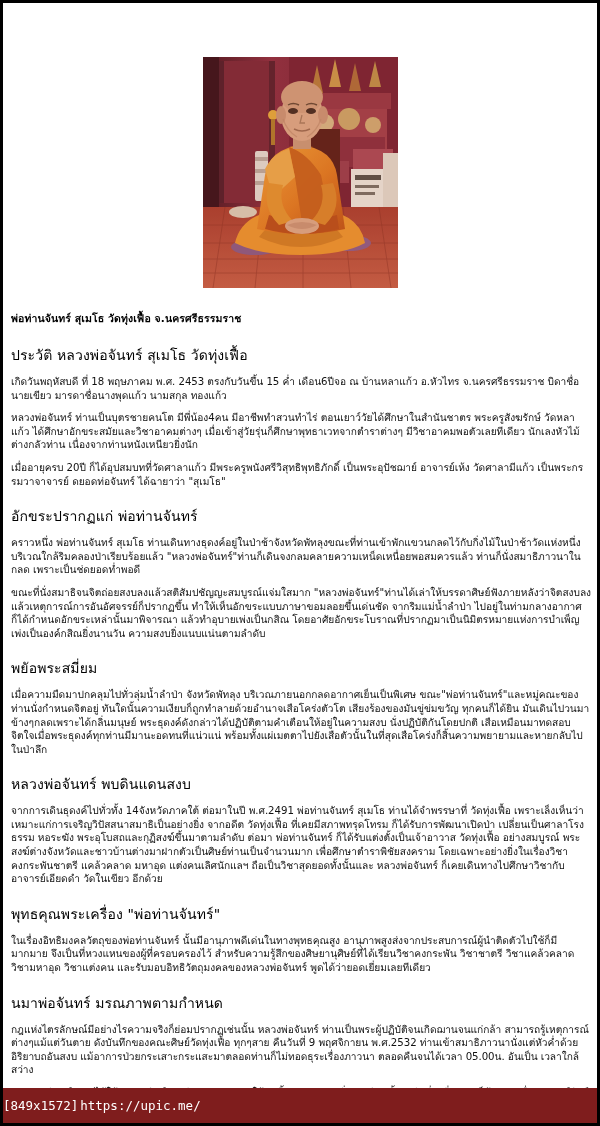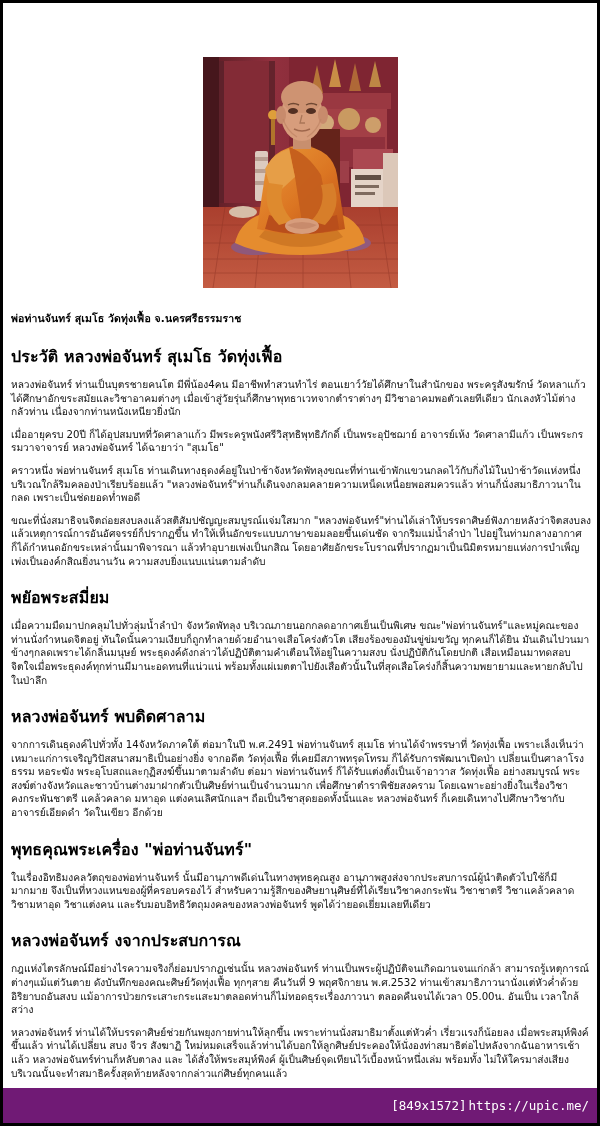--- a/index.html
+++ b/index.html
@@ -50,22 +50,22 @@
 
   
   .caption {
     font-size: 10.5px;
     font-weight: bold;
     color: #000;
     margin: 22px 0 0 4px;
     letter-spacing: 0.1px;
   }
   h2.sec {
-    font-size: 16px;
-    font-weight: bold;
+    font-size: 14px;
+    font-weight: normal;
     color: #000;
     margin: 17px 0 0 4px;
     letter-spacing: 0.1px;
   }
   p.body {
     font-size: 10.2px;
     line-height: 13.6px;
     color: #111;
     margin: 9px 0 0 4px;
     text-align: left;
@@ -73,24 +73,24 @@
     word-break: break-word;
   }
 
   
   .footer-bar {
     position: absolute;
     left: 0;
     right: 0;
     bottom: 0;
     height: 35px;
-    background: #701a75;
+    background: #7f1d1d;
     display: flex;
     align-items: center;
-    justify-content: flex-end;
+    justify-content: flex-start;
     padding-right: 8px;
     box-sizing: border-box;
   }
   .watermark {
     color: #ffffff;
     font-family: "DejaVu Sans Mono", "Liberation Mono", monospace;
     font-size: 12.5px;
     letter-spacing: 0px;
     white-space: nowrap;
   }
@@ -217,37 +217,39 @@
           <path d="M118 62 Q114 74 104 80" stroke="#bd8a68" stroke-width="1.2" fill="none" opacity="0.7"></path>
 
           <rect x="0" y="0" width="195" height="231" fill="#c0392b" opacity="0.07"></rect>
         </svg>
       </div>
     </div>
 
     <div class="caption">พ่อท่านจันทร์ สุเมโธ วัดทุ่งเฟื้อ จ.นครศรีธรรมราช</div>
 
     <h2 class="sec">ประวัติ หลวงพ่อจันทร์ สุเมโธ วัดทุ่งเฟื้อ</h2>
-    <p class="body">หลวงพ่อจันทร์ ท่านเป็นบุตรชายคนโต มีพี่น้อง4คน มีอาชีพทำสวนทำไร่ ตอนเยาว์วัยได้ศึกษาในสำนักของ พระครูสังฆรักษ์ วัดหลาแก้ว ได้ศึกษาอักขระสมัยและวิชาอาคมต่างๆ เมื่อเข้าสู่วัยรุ่นก็ศึกษาพุทธาเวทจากตำราต่างๆ มีวิชาอาคมพอตัวเลยทีเดียว นักเลงหัวไม้ต่างกลัวท่าน เนื่องจากท่านหนังเหนียวยิ่งนัก</p>
-    <p class="body">เมื่ออายุครบ 20ปี ก็ได้อุปสมบทที่วัดศาลาแก้ว มีพระครูพนังศรีวิสุทธิพุทธิภักดิ์ เป็นพระอุปัชฌาย์ อาจารย์เห้ง วัดศาลามีแก้ว เป็นพระกรรมวาจาจารย์ หลวงพ่อจันทร์ ได้ฉายาว่า "สุเมโธ"</p>
-
+    <p class="body">เกิดวันพฤหัสบดี ที่ 18 พฤษภาคม พ.ศ. 2453 ตรงกับวันขึ้น 15 ค่ำ เดือน6ปีจอ ณ บ้านหลาแก้ว อ.หัวไทร จ.นครศรีธรรมราช บิดาชื่อนายเขียว มารดาชื่อนางพุดแก้ว นามสกุล ทองแก้ว</p>
+    <p class="body">หลวงพ่อจันทร์ ท่านเป็นบุตรชายคนโต มีพี่น้อง4คน มีอาชีพทำสวนทำไร่ ตอนเยาว์วัยได้ศึกษาในสำนันชาตร พระครูสังฆรักษ์ วัดหลาแก้ว ได้ศึกษาอักขระสมัยและวิชาอาคมต่างๆ เมื่อเข้าสู่วัยรุ่นก็ศึกษาพุทธาเวทจากตำราต่างๆ มีวิชาอาคมพอตัวเลยทีเดียว นักเลงหัวไม้ต่างกลัวท่าน เนื่องจากท่านหนังเหนียวยิ่งนัก</p>
+    <p class="body">เมื่ออายุครบ 20ปี ก็ได้อุปสมบทที่วัดศาลาแก้ว มีพระครูพนังศรีวิสุทธิพุทธิภักดิ์ เป็นพระอุปัชฌาย์ อาจารย์เห้ง วัดศาลามีแก้ว เป็นพระกรรมวาจาจารย์ ดยอดท่อจันทร์ ได้ฉายาว่า "สุเมโธ"</p>
+
+    <h2 class="sec">อักขระปรากฏแก่ พ่อท่านจันทร์</h2>
     <p class="body">คราวหนึ่ง พ่อท่านจันทร์ สุเมโธ ท่านเดินทางธุดงค์อยู่ในป่าช้าจังหวัดพัทลุงขณะที่ท่านเข้าพักแขวนกลดไว้กับกิ่งไม้ในป่าช้าวัดแห่งหนึ่งบริเวณใกล้ริมคลองป่าเรียบร้อยแล้ว "หลวงพ่อจันทร์"ท่านก็เดินจงกลมคลายความเหน็ดเหนื่อยพอสมควรแล้ว ท่านก็นั่งสมาธิภาวนาในกลด เพราะเป็นช่ดยอดท่ำพอดี</p>
 
     <p class="body">ขณะที่นั่งสมาธิจนจิตถ่อยสงบลงแล้วสติสัมปชัญญะสมบูรณ์แจ่มใสมาก "หลวงพ่อจันทร์"ท่านได้เล่าให้บรรดาศิษย์ฟังภายหลังว่าจิตสงบลงแล้วเหตุการณ์การอันอัศจรรย์ก็ปรากฏขึ้น ทำให้เห็นอักขระแบบภาษาขอมลอยขึ้นเด่นชัด จากริมแม่น้ำลำป่า ไปอยู่ในท่ามกลางอากาศก็ได้กำหนดอักขระเหล่านั้นมาพิจารณา แล้วทำอุบายเพ่งเป็นกสิณ โดยอาศัยอักขระโบราณที่ปรากฏมาเป็นนิมิตรหมายแห่งการบำเพ็ญเพ่งเป็นองค์กสิณยิ่งนานวัน ความสงบยิ่งแนบแน่นตามลำดับ</p>
 
     <h2 class="sec">พยัอพระสมี่ยม</h2>
     <p class="body">เมื่อความมืดมาปกคลุมไปทั่วลุ่มน้ำลำป่า จังหวัดพัทลุง บริเวณภายนอกกลดอากาศเย็นเป็นพิเศษ ขณะ"พ่อท่านจันทร์"และหมู่คณะของท่านนั่งกำหนดจิตอยู่ ทันใดนั้นความเงียบก็ถูกทำลายด้วยอำนาจเสือโคร่งตัวโต เสียงร้องของมันขู่ข่มขวัญ ทุกคนก็ได้ยิน มันเดินไปวนมาข้างๆกลดเพราะได้กลิ่นมนุษย์ พระธุดงค์ดังกล่าวได้ปฏิบัติตามคำเตือนให้อยู่ในความสงบ นั่งปฏิบัติกันโดยปกติ เสือเหมือนมาทดสอบจิตใจเมื่อพระธุดงค์ทุกท่านมีมานะอดทนที่แน่วแน่ พร้อมทั้งแผ่เมตตาไปยังเสือตัวนั้นในที่สุดเสือโคร่งก็สิ้นความพยายามและหายกลับไปในป่าลึก</p>
 
-    <h2 class="sec">หลวงพ่อจันทร์ พบดิดศาลาม</h2>
+    <h2 class="sec">หลวงพ่อจันทร์ พบดินแดนสงบ</h2>
     <p class="body">จากการเดินธุดงค์ไปทั่วทั้ง 14จังหวัดภาคใต้ ต่อมาในปี พ.ศ.2491 พ่อท่านจันทร์ สุเมโธ ท่านได้จำพรรษาที่ วัดทุ่งเฟื้อ เพราะเล็งเห็นว่าเหมาะแก่การเจริญวิปัสสนาสมาธิเป็นอย่างยิ่ง จากอดีต วัดทุ่งเฟื้อ ที่เคยมีสภาพทรุดโทรม ก็ได้รับการพัฒนาเปิดป่า เปลี่ยนเป็นศาลาโรงธรรม หอระฆัง พระอุโบสถและกุฏิสงฆ์ขึ้นมาตามลำดับ ต่อมา พ่อท่านจันทร์ ก็ได้รับแต่งตั้งเป็นเจ้าอาวาส วัดทุ่งเฟื้อ อย่างสมบูรณ์ พระสงฆ์ต่างจังหวัดและชาวบ้านต่างมาฝากตัวเป็นศิษย์ท่านเป็นจำนวนมาก เพื่อศึกษาตำราพิชัยสงคราม โดยเฉพาะอย่างยิ่งในเรื่องวิชาคงกระพันชาตรี แคล้วคลาด มหาอุด แต่งคนเลิศนักแลฯ ถือเป็นวิชาสุดยอดทั้งนั้นและ หลวงพ่อจันทร์ ก็เคยเดินทางไปศึกษาวิชากับ อาจารย์เอียดดำ วัดในเขียว อีกด้วย</p>
 
     <h2 class="sec">พุทธคุณพระเครื่อง "พ่อท่านจันทร์"</h2>
     <p class="body">ในเรื่องอิทธิมงคลวัตถุของพ่อท่านจันทร์ นั้นมีอานุภาพดีเด่นในทางพุทธคุณสูง อานุภาพสูงส่งจากประสบการณ์ผู้นำติดตัวไปใช้ก็มีมากมาย จึงเป็นที่หวงแหนของผู้ที่ครอบครองไว้ สำหรับความรู้สึกของศิษยานุศิษย์ที่ได้เรียนวิชาคงกระพัน วิชาชาตรี วิชาแคล้วคลาด วิชามหาอุด วิชาแต่งคน และรับมอบอิทธิวัตถุมงคลของหลวงพ่อจันทร์ พูดได้ว่ายอดเยี่ยมเลยทีเดียว</p>
 
-    <h2 class="sec">หลวงพ่อจันทร์ งจากประสบการณ</h2>
+    <h2 class="sec">นมาพ่อจันทร์ มรณภาพตามกำหนด</h2>
     <p class="body">กฎแห่งไตรลักษณ์มีอย่างไรความจริงก็ย่อมปรากฏเช่นนั้น หลวงพ่อจันทร์ ท่านเป็นพระผู้ปฏิบัติจนเกิดฌานจนแก่กล้า สามารถรู้เหตุการณ์ต่างๆแม้แต่วันตาย ดังบันทึกของคณะศิษย์วัดทุ่งเฟื้อ ทุกๆสาย คืนวันที่ 9 พฤศจิกายน พ.ศ.2532 ท่านเข้าสมาธิภาวนานั่งแต่หัวค่ำด้วยอิริยาบถอันสงบ แม้อาการป่วยกระเสาะกระแสะมาตลอดท่านก็ไม่ทอดธุระเรื่องภาวนา ตลอดคืนจนได้เวลา 05.00น. อันเป็น เวลาใกล้สว่าง</p>
     <p class="body">หลวงพ่อจันทร์ ท่านได้ให้บรรดาศิษย์ช่วยกันพยุงกายท่านให้ลุกขึ้น เพราะท่านนั่งสมาธิมาตั้งแต่หัวค่ำ เรี่ยวแรงก็น้อยลง เมื่อพระสมุห์พิงค์ ขึ้นแล้ว ท่านได้เปลี่ยน สบง จีวร สังฆาฏิ ใหม่หมดเสร็จแล้วท่านได้บอกให้ลูกศิษย์ประคองให้นั่งองท่าสมาธิต่อไปหลังจากฉันอาหารเช้าแล้ว หลวงพ่อจันทร์ท่านก็หลับตาลง และ ได้สั่งให้พระสมุห์พิงค์ ผู้เป็นศิษย์จุดเทียนไว้เบื้องหน้าหนึ่งเล่ม พร้อมทั้ง ไม่ให้ใครมาส่งเสียงบริเวณนั้นจะทำสมาธิครั้งสุดท้ายหลังจากกล่าวแก่ศิษย์ทุกคนแล้ว</p>
 
   </div>
 
   <div class="footer-bar">
     <div class="watermark">
       <span class="dims">[849x1572]</span><span>https://upic.me/</span>
     </div>
   </div>

